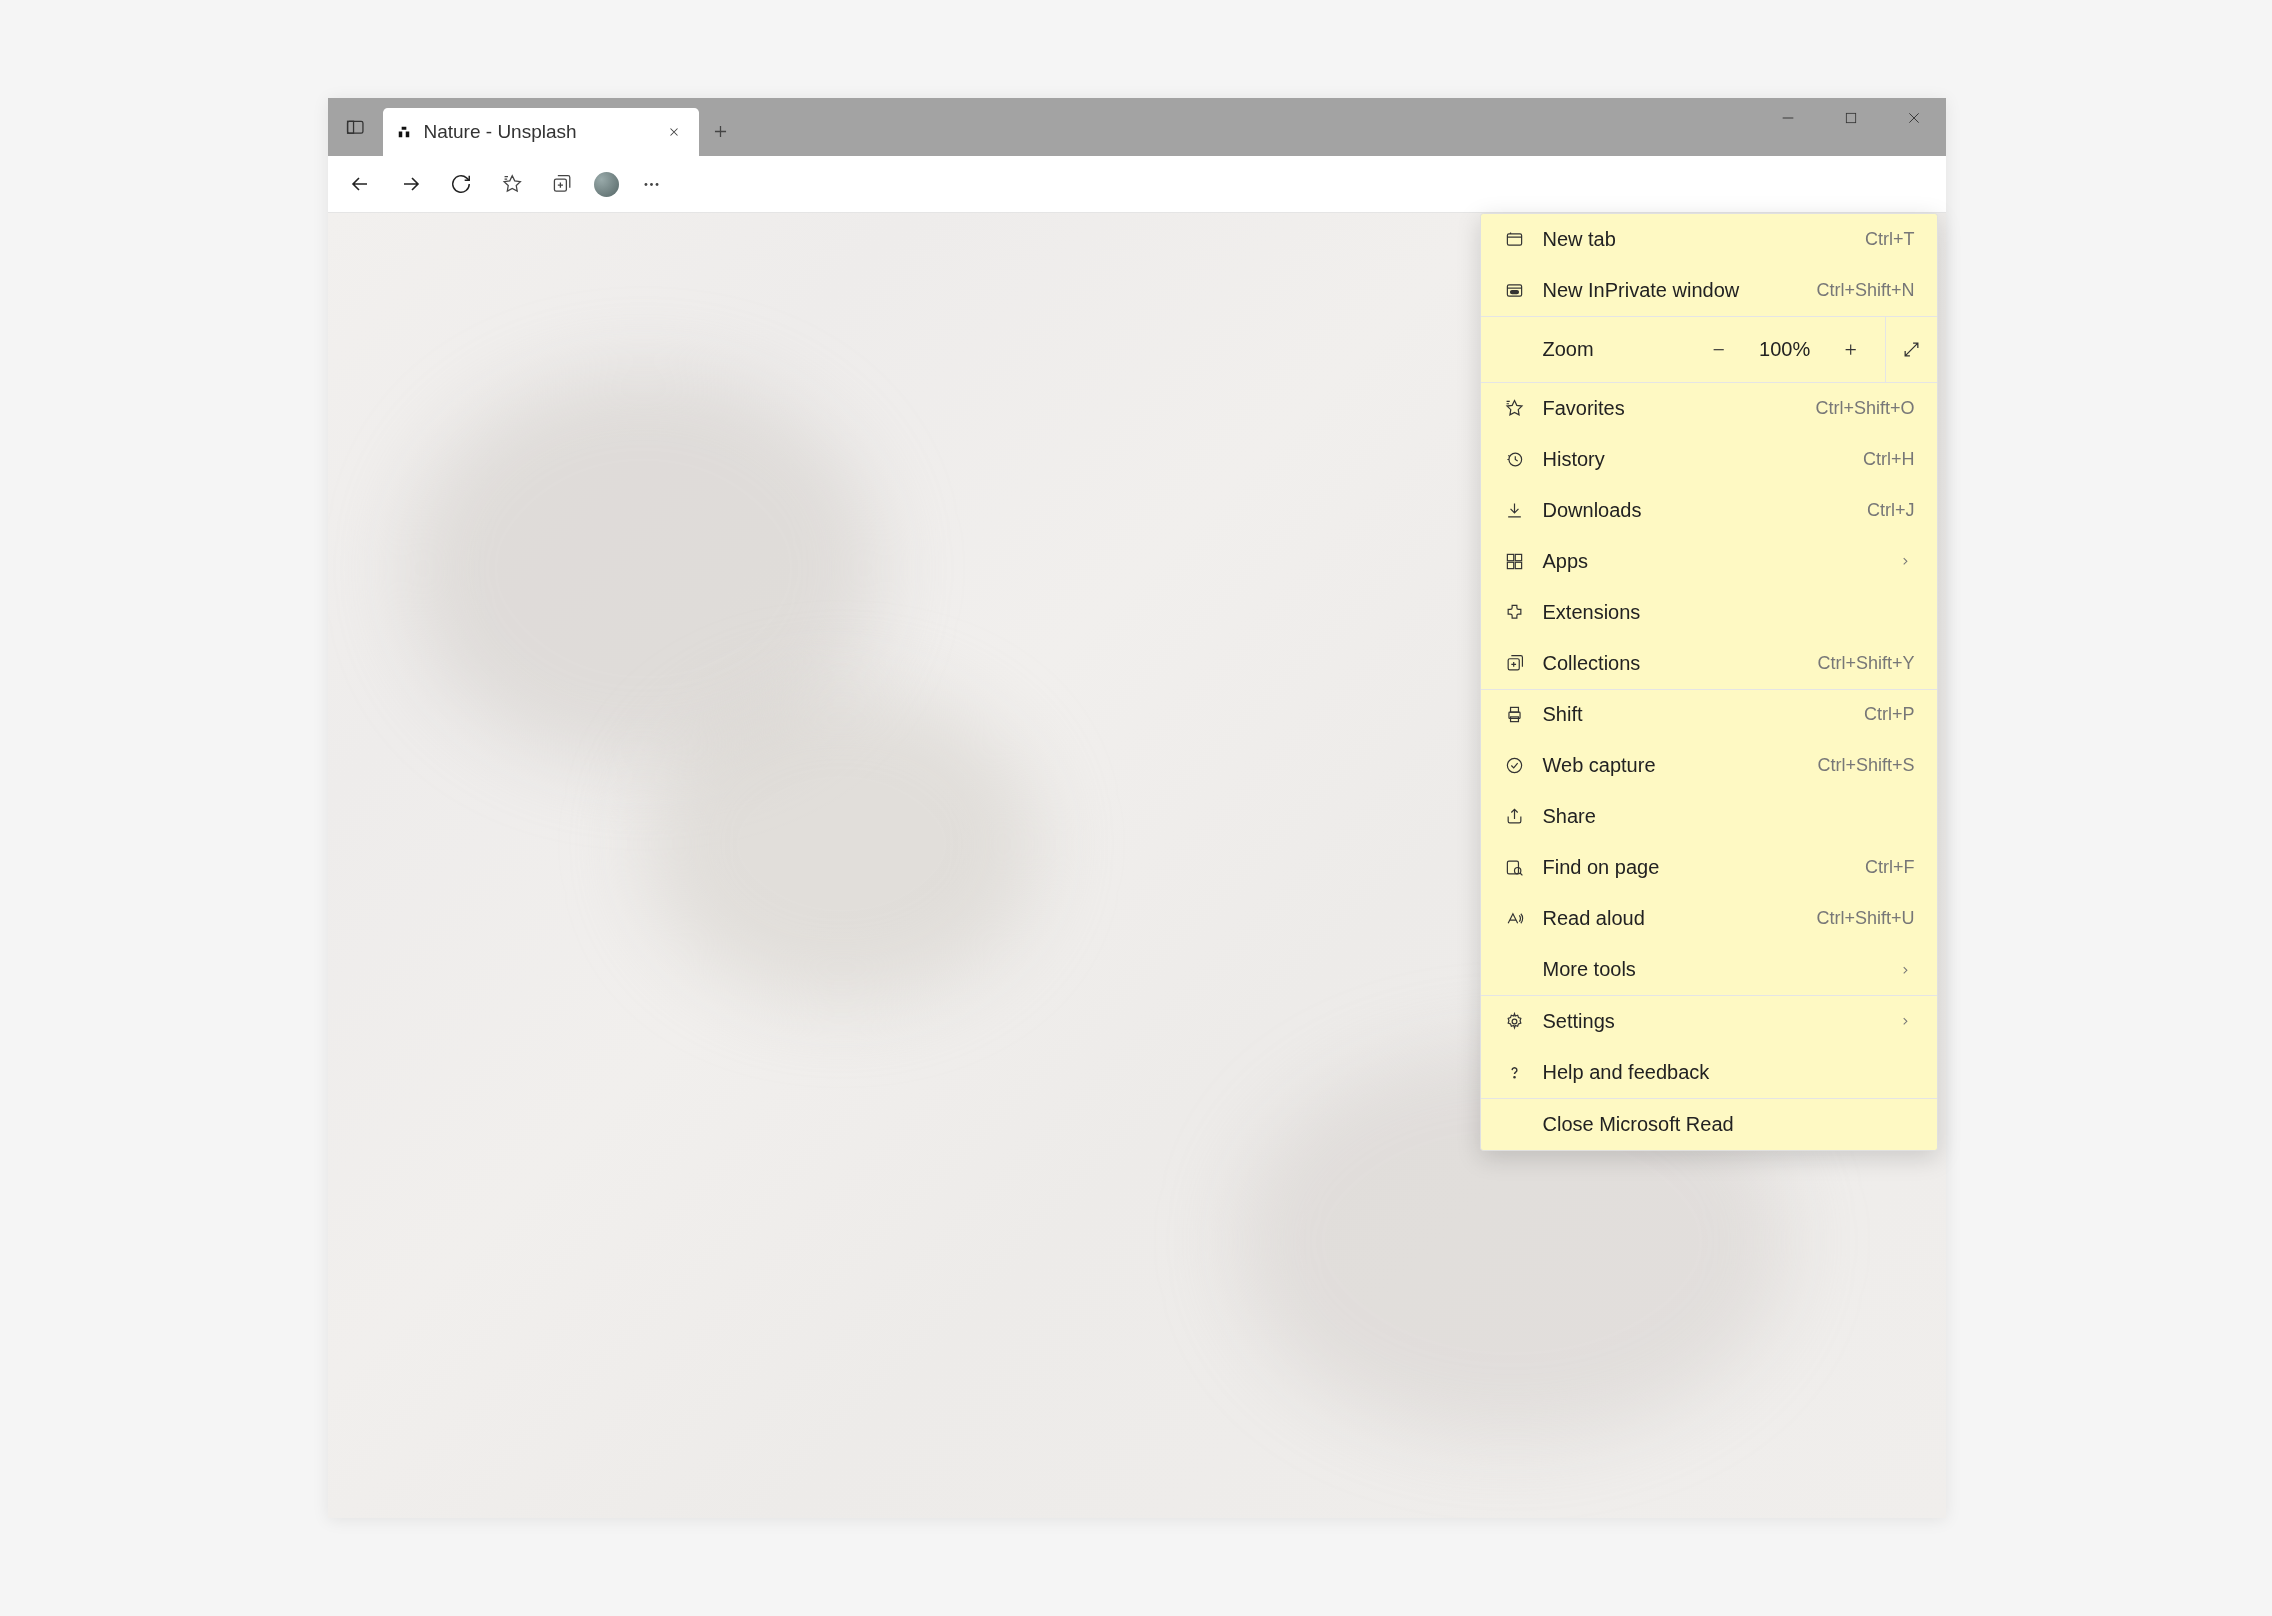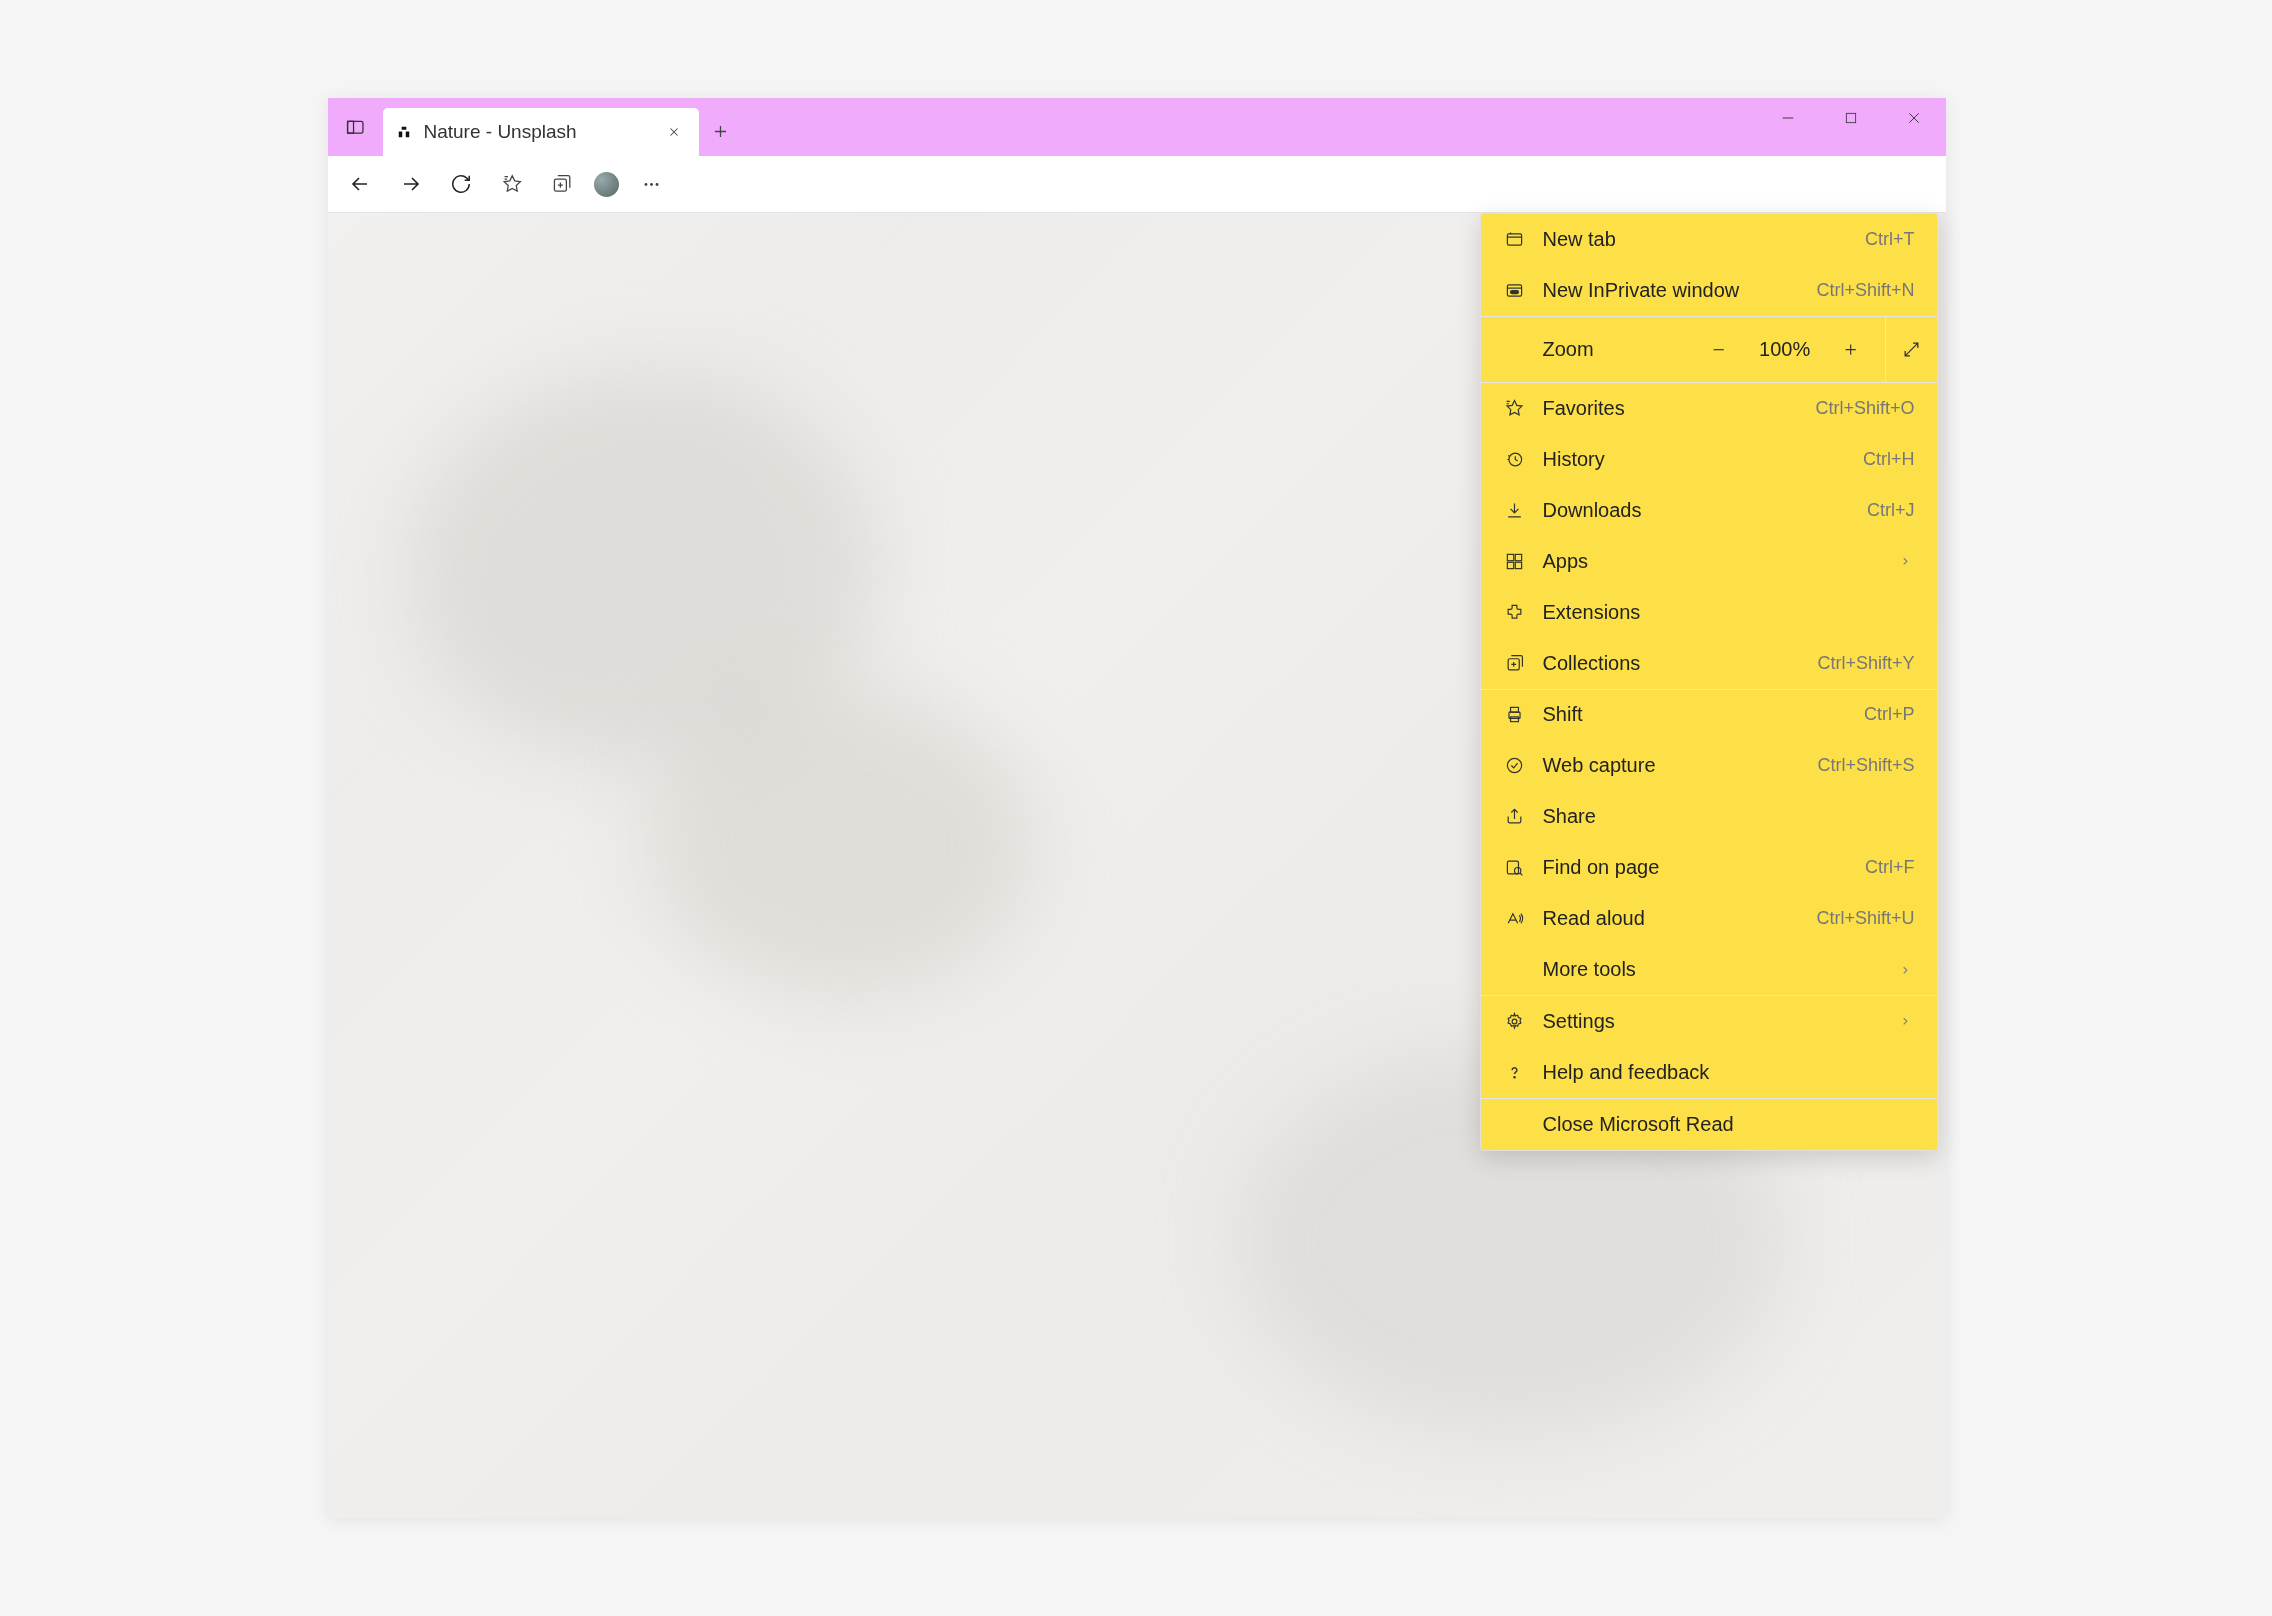--- a/index.html
+++ b/index.html
@@ -16,21 +16,21 @@
   width: 1618px;
   height: 1420px;
   background: #fff;
   box-shadow: 0 1.6px 16px rgba(0,0,0,0.08);
   display: flex;
   flex-direction: column;
   position: relative;
 }
 .titlebar {
   height: 58px;
-  background: #f0abfc;
+  background: #a3a3a3;
   display: flex;
   align-items: stretch;
   position: relative;
 }
 .tab-actions-left {
   width: 55px;
   display: flex;
   align-items: center;
   justify-content: center;
 }
@@ -150,21 +150,21 @@
 }
 .bs1 { width: 473px; height: 395px; background: rgba(200,195,190,0.4); top: 158px; left: 79px; }
 .bs2 { width: 395px; height: 316px; background: rgba(210,205,200,0.5); top: 473px; left: 316px; }
 .bs3 { width: 552px; height: 395px; background: rgba(195,190,185,0.3); bottom: 79px; right: 158px; }
 
 .dropdown-menu {
   position: absolute;
   top: 115px;
   right: 8px;
   width: 458px;
-  background: #fde047;
+  background: #fef9c3;
   border: 0.8px solid #e0e0e0;
   box-shadow: 0 6.3px 25px rgba(0,0,0,0.15);
   border-radius: 3.2px;
   z-index: 100;
 }
 .menu-item {
   display: flex;
   align-items: center;
   padding: 0 22px;
   height: 51px;

